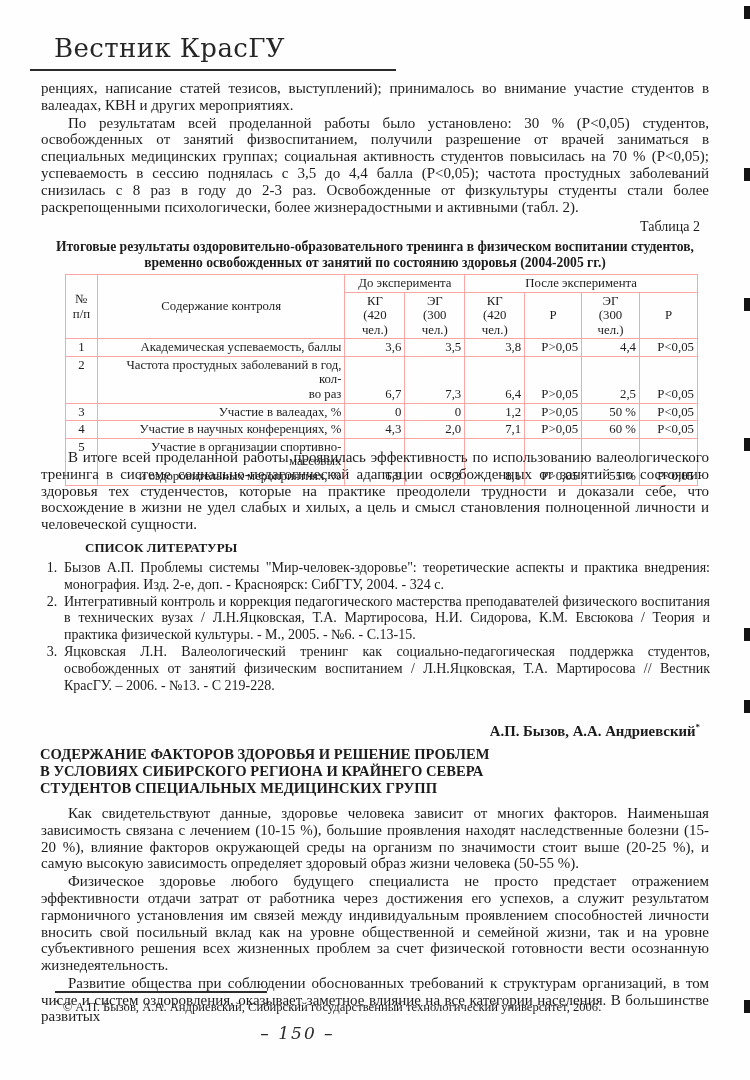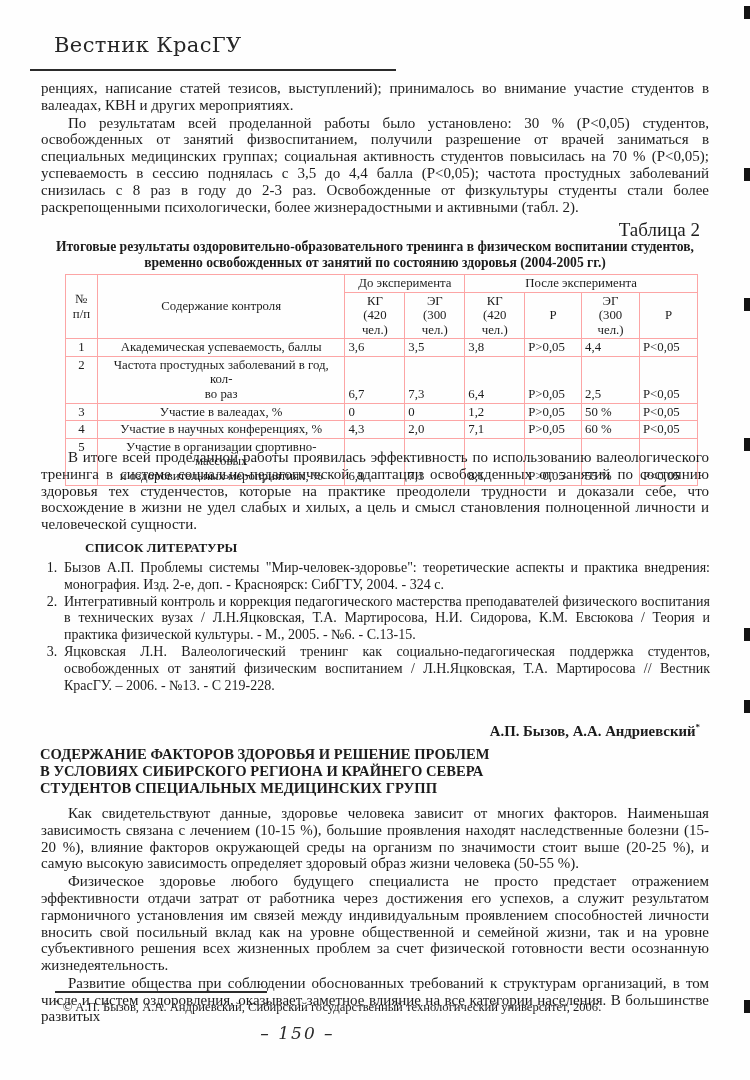--- a/index.html
+++ b/index.html
@@ -7,61 +7,61 @@
     width:750px; height:1080px;
     background:#fefefe;
     font-family:"Liberation Serif","DejaVu Serif",serif;
     color:#1c1c1c;
     position:relative;
     overflow:hidden;
   }
   .logo {
     position:absolute; left:54px; top:33px;
     font-family:"DejaVu Serif",serif;
-    font-size:21px; letter-spacing:0.4px; color:#262626;
+    font-size:26px; letter-spacing:0.4px; color:#262626;
   }
   .logo-rule {
     position:absolute; left:30px; top:69px;
     width:366px; height:2px; background:#2b2b2b;
   }
   .flow { position:absolute; left:40px; width:670px; }
   .pos-intro   { top:79px;  }
   .pos-summary { top:448px; }
   .pos-article2{ top:722px; }
   .para {
     margin:1px; text-align:justify;
     font-size:15px; line-height:16.8px;
   }
   .indent { text-indent:27px; }
   .cut { text-align-last:justify; }
   .table-label {
     position:absolute; left:40px; top:219px; width:660px;
-    text-align:right; font-size:19px;
+    text-align:right; font-size:14px;
   }
   .table-title {
     position:absolute; left:40px; top:239px; width:670px;
     text-align:center; font-weight:bold;
     font-size:13.6px; line-height:15.8px;
   }
   table.results {
     position:absolute; left:65px; top:274px;
     width:633px; border-collapse:collapse;
     font-size:12.8px; line-height:1.14;
     color:#1c1c1c;
   }
   table.results th, table.results td {
     border:1px solid #fca5a5; padding:1px 3px;
     font-weight:normal;
   }
   table.results th {
     text-align:center; vertical-align:middle; white-space:pre-line;
   }
   td.cell-num   { text-align:center; vertical-align:top; }
-  td.cell-label { text-align:center; vertical-align:top; white-space:pre-line; padding-left:5px; }
-  td.cell-val   { text-align:left; vertical-align:bottom; }
+  td.cell-label { text-align:right; vertical-align:top; white-space:pre-line; padding-left:5px; }
+  td.cell-val   { text-align:right; vertical-align:bottom; }
   .refs-heading {
     font-weight:bold; font-size:13px;
     padding-left:45px; margin:7px 0 4px 0;
   }
   .ref { display:flex; font-size:14px; line-height:16.8px; }
   .ref-num { flex:0 0 24px; text-align:center; }
   .ref-text { flex:1; text-align:justify; margin:0; }
   .authors {
     text-align:right; font-weight:bold;
     font-size:14.8px; padding-right:10px;

